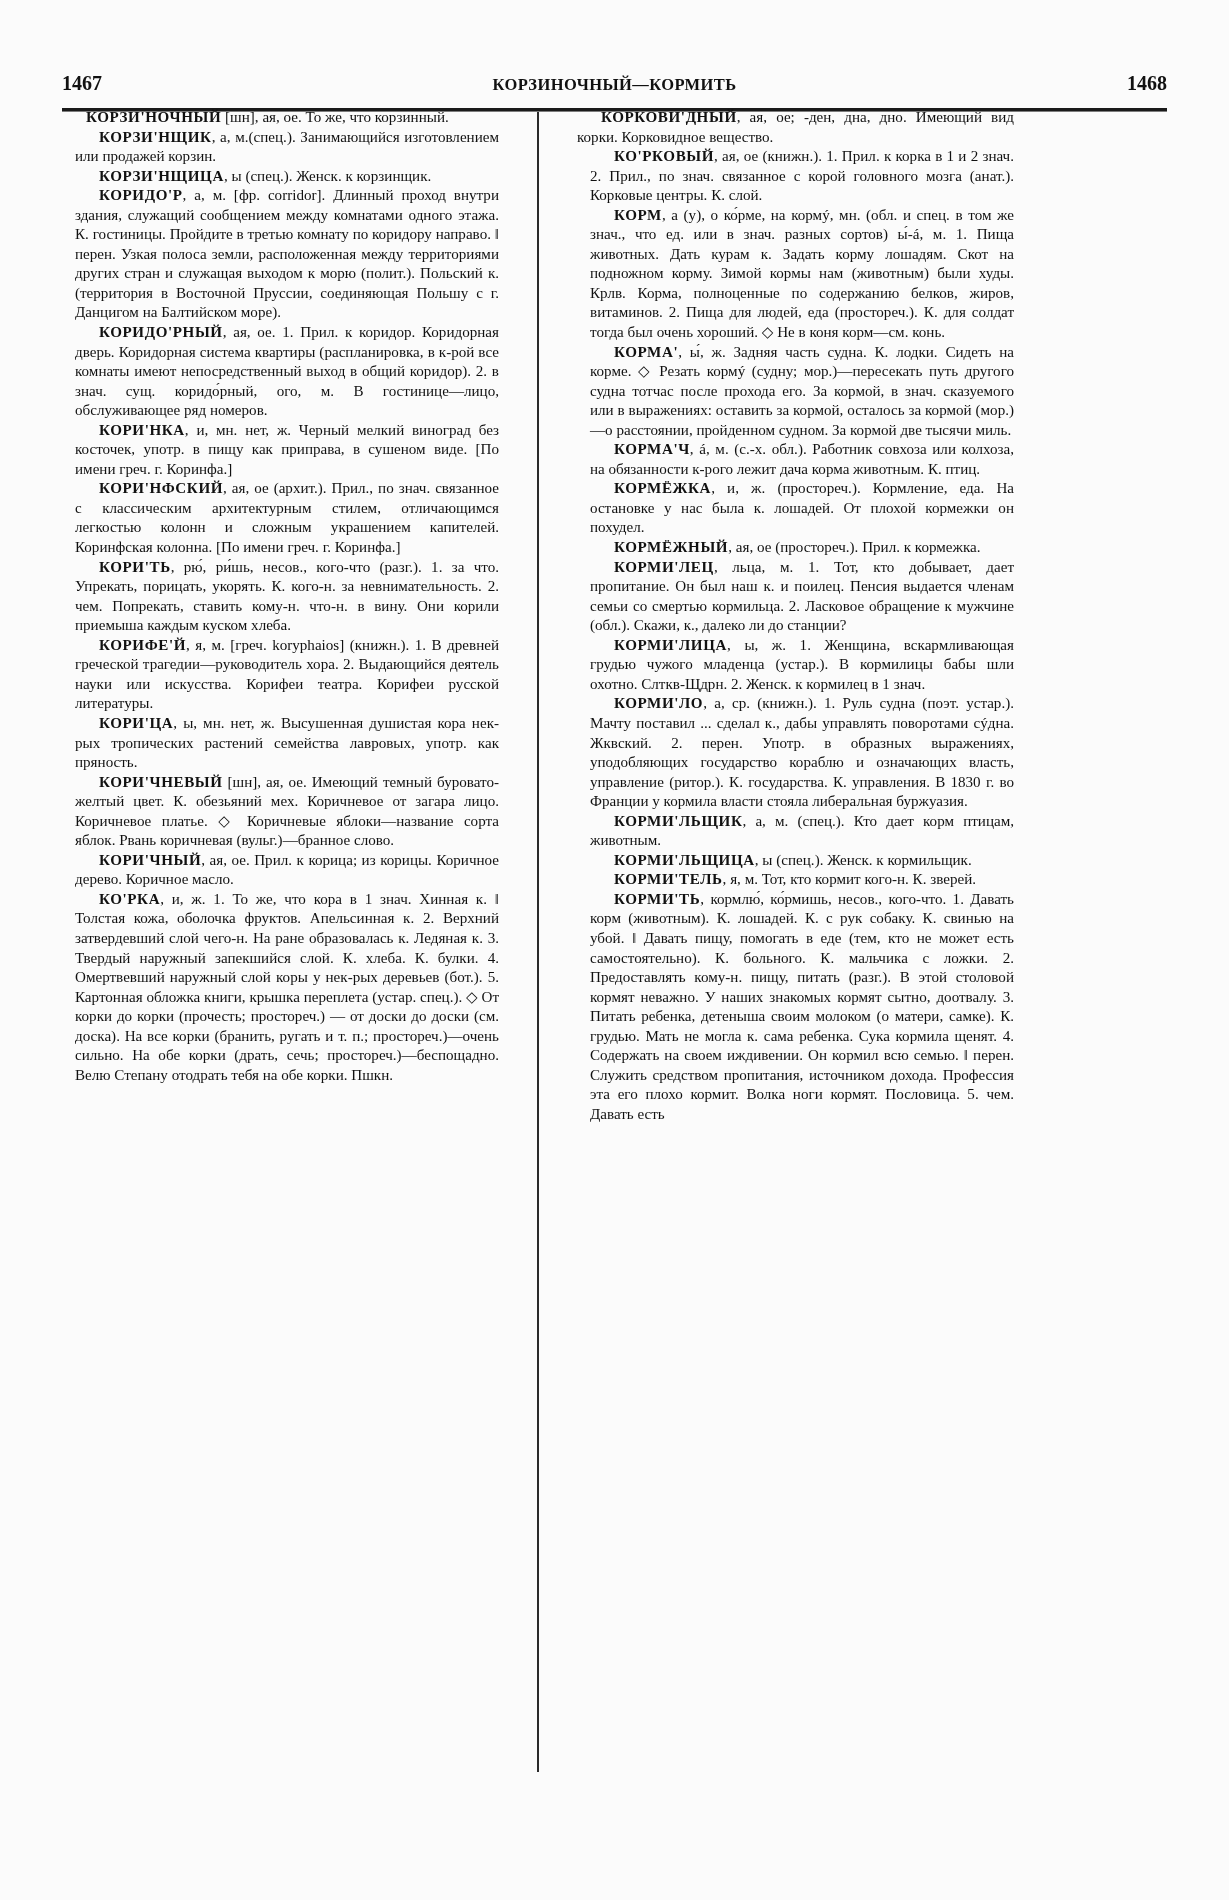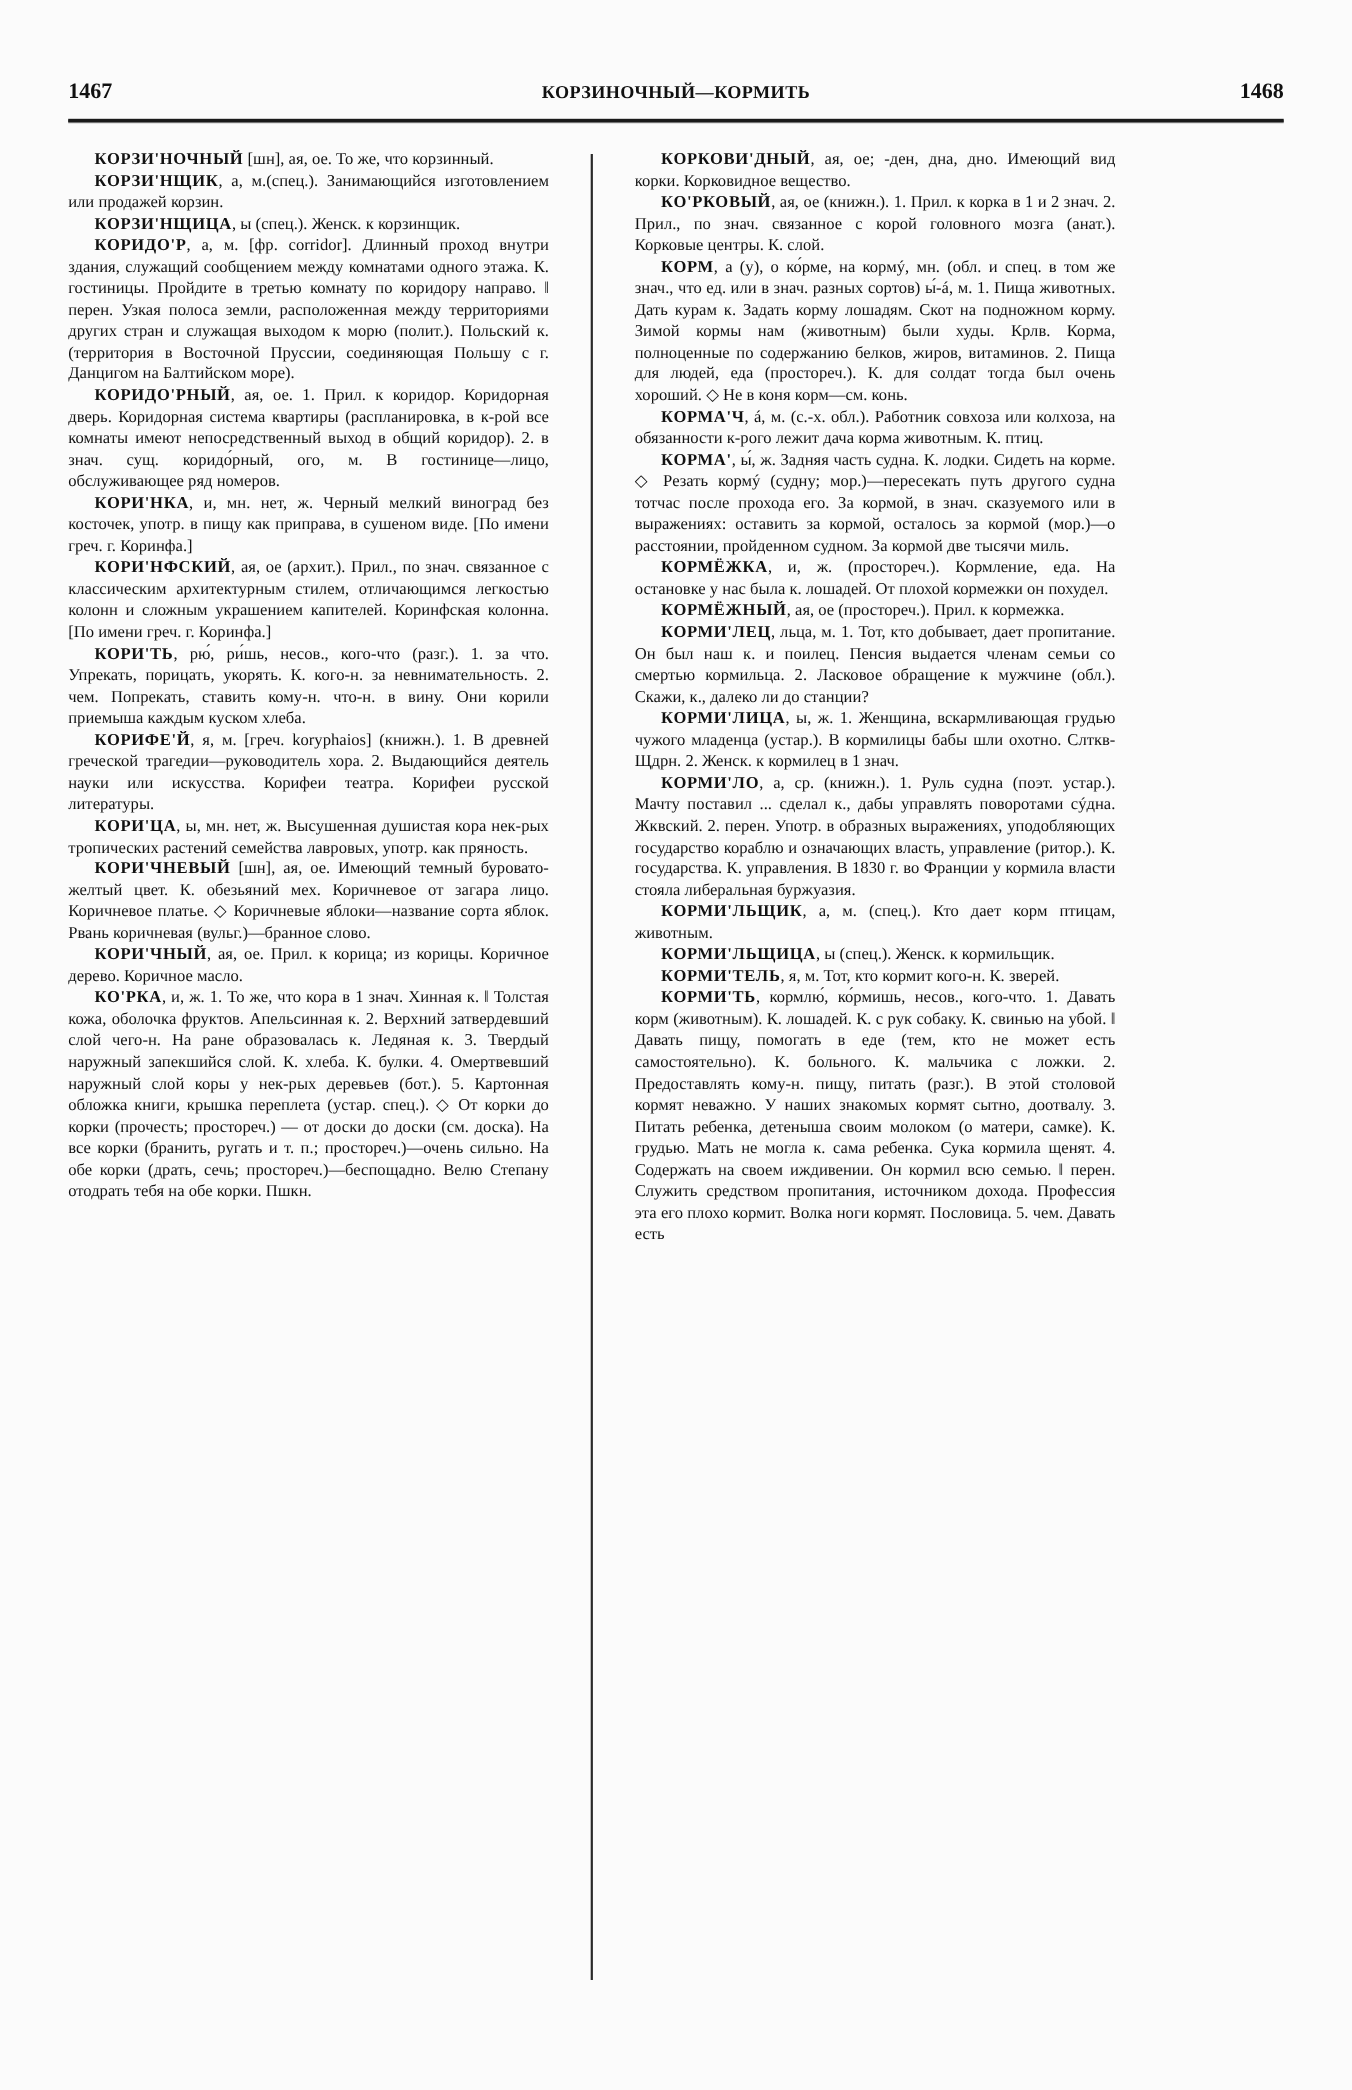--- a/index.html
+++ b/index.html
@@ -51,21 +51,21 @@
     top: 108px;
     width: 1105px;
     height: 3px;
     background: #1a1a1a;
     box-shadow: 0 1px 0 #7d7d7d;
   }
   
   .columns {
     position: absolute;
     left: 62px;
-    top: 136px;
+    top: 108px;
     width: 1105px;
     height: 1720px;
     display: flex;
     gap: 0;
   }
   .col {
     width: 437px;
     font-size: 15.1px;
     line-height: 19.55px;
     text-align: justify;
@@ -80,21 +80,21 @@
     margin: 4px 24px 0 24px;
     height: 1660px;
   }
   .col-right { padding-left: 14px; }
 
   .entry {
     margin: 0;
     padding: 0;
     text-indent: 24px;
   }
-  .entry + .entry { margin-top: 0px; }
+  .entry + .entry { margin-top: 0px; margin-left: 13px; }
 
   .hw {
     font-weight: bold;
     letter-spacing: 0.6px;
   }
 </style>
 </head>
 <body>
 
 <div class="page">
@@ -121,22 +121,22 @@
         <p class="entry"><span class="hw">КОРИ'ЦА</span><span>, ы, мн. нет, ж. Высушенная душистая кора нек-рых тропических растений семейства лавровых, употр. как пряность.</span></p>
         <p class="entry"><span class="hw">КОРИ'ЧНЕВЫЙ</span><span> [шн], ая, ое. Имеющий темный буровато-желтый цвет. К. обезьяний мех. Коричневое от загара лицо. Коричневое платье. ◇ Коричневые яблоки—название сорта яблок. Рвань коричневая (вульг.)—бранное слово.</span></p>
         <p class="entry"><span class="hw">КОРИ'ЧНЫЙ</span><span>, ая, ое. Прил. к корица; из корицы. Коричное дерево. Коричное масло.</span></p>
         <p class="entry"><span class="hw">КО'РКА</span><span>, и, ж. 1. То же, что кора в 1 знач. Хинная к. ‖ Толстая кожа, оболочка фруктов. Апельсинная к. 2. Верхний затвердевший слой чего-н. На ране образовалась к. Ледяная к. 3. Твердый наружный запекшийся слой. К. хлеба. К. булки. 4. Омертвевший наружный слой коры у нек-рых деревьев (бот.). 5. Картонная обложка книги, крышка переплета (устар. спец.). ◇ От корки до корки (прочесть; простореч.) — от доски до доски (см. доска). На все корки (бранить, ругать и т. п.; простореч.)—очень сильно. На обе корки (драть, сечь; простореч.)—беспощадно. Велю Степану отодрать тебя на обе корки. Пшкн.</span></p>
       </div>
     <div class="divider"></div>
     <div class="col col-right" id="col-right">
         <p class="entry"><span class="hw">КОРКОВИ'ДНЫЙ</span><span>, ая, ое; -ден, дна, дно. Имеющий вид корки. Корковидное вещество.</span></p>
         <p class="entry"><span class="hw">КО'РКОВЫЙ</span><span>, ая, ое (книжн.). 1. Прил. к корка в 1 и 2 знач. 2. Прил., по знач. связанное с корой головного мозга (анат.). Корковые центры. К. слой.</span></p>
         <p class="entry"><span class="hw">КОРМ</span><span>, а (у), о ко́рме, на кормý, мн. (обл. и спец. в том же знач., что ед. или в знач. разных сортов) ы́-á, м. 1. Пища животных. Дать курам к. Задать корму лошадям. Скот на подножном корму. Зимой кормы нам (животным) были худы. Крлв. Корма, полноценные по содержанию белков, жиров, витаминов. 2. Пища для людей, еда (простореч.). К. для солдат тогда был очень хороший. ◇ Не в коня корм—см. конь.</span></p>
+        <p class="entry"><span class="hw">КОРМА'</span><span>, ы́, ж. Задняя часть судна. К. лодки. Сидеть на корме. ◇ Резать кормý (судну; мор.)—пересекать путь другого судна тотчас после прохода его. За кормой, в знач. сказуемого или в выражениях: оставить за кормой, осталось за кормой (мор.)—о расстоянии, пройденном судном. За кормой две тысячи миль.</span></p>
         <p class="entry"><span class="hw">КОРМА'Ч</span><span>, á, м. (с.-х. обл.). Работник совхоза или колхоза, на обязанности к-рого лежит дача корма животным. К. птиц.</span></p>
-        <p class="entry"><span class="hw">КОРМА'</span><span>, ы́, ж. Задняя часть судна. К. лодки. Сидеть на корме. ◇ Резать кормý (судну; мор.)—пересекать путь другого судна тотчас после прохода его. За кормой, в знач. сказуемого или в выражениях: оставить за кормой, осталось за кормой (мор.)—о расстоянии, пройденном судном. За кормой две тысячи миль.</span></p>
         <p class="entry"><span class="hw">КОРМЁЖКА</span><span>, и, ж. (простореч.). Кормление, еда. На остановке у нас была к. лошадей. От плохой кормежки он похудел.</span></p>
         <p class="entry"><span class="hw">КОРМЁЖНЫЙ</span><span>, ая, ое (простореч.). Прил. к кормежка.</span></p>
         <p class="entry"><span class="hw">КОРМИ'ЛЕЦ</span><span>, льца, м. 1. Тот, кто добывает, дает пропитание. Он был наш к. и поилец. Пенсия выдается членам семьи со смертью кормильца. 2. Ласковое обращение к мужчине (обл.). Скажи, к., далеко ли до станции?</span></p>
         <p class="entry"><span class="hw">КОРМИ'ЛИЦА</span><span>, ы, ж. 1. Женщина, вскармливающая грудью чужого младенца (устар.). В кормилицы бабы шли охотно. Слткв-Щдрн. 2. Женск. к кормилец в 1 знач.</span></p>
         <p class="entry"><span class="hw">КОРМИ'ЛО</span><span>, а, ср. (книжн.). 1. Руль судна (поэт. устар.). Мачту поставил ... сделал к., дабы управлять поворотами сýдна. Жквский. 2. перен. Употр. в образных выражениях, уподобляющих государство кораблю и означающих власть, управление (ритор.). К. государства. К. управления. В 1830 г. во Франции у кормила власти стояла либеральная буржуазия.</span></p>
         <p class="entry"><span class="hw">КОРМИ'ЛЬЩИК</span><span>, а, м. (спец.). Кто дает корм птицам, животным.</span></p>
         <p class="entry"><span class="hw">КОРМИ'ЛЬЩИЦА</span><span>, ы (спец.). Женск. к кормильщик.</span></p>
         <p class="entry"><span class="hw">КОРМИ'ТЕЛЬ</span><span>, я, м. Тот, кто кормит кого-н. К. зверей.</span></p>
         <p class="entry"><span class="hw">КОРМИ'ТЬ</span><span>, кормлю́, ко́рмишь, несов., кого-что. 1. Давать корм (животным). К. лошадей. К. с рук собаку. К. свинью на убой. ‖ Давать пищу, помогать в еде (тем, кто не может есть самостоятельно). К. больного. К. мальчика с ложки. 2. Предоставлять кому-н. пищу, питать (разг.). В этой столовой кормят неважно. У наших знакомых кормят сытно, доотвалу. 3. Питать ребенка, детеныша своим молоком (о матери, самке). К. грудью. Мать не могла к. сама ребенка. Сука кормила щенят. 4. Содержать на своем иждивении. Он кормил всю семью. ‖ перен. Служить средством пропитания, источником дохода. Профессия эта его плохо кормит. Волка ноги кормят. Пословица. 5. чем. Давать есть</span></p>
       </div>

